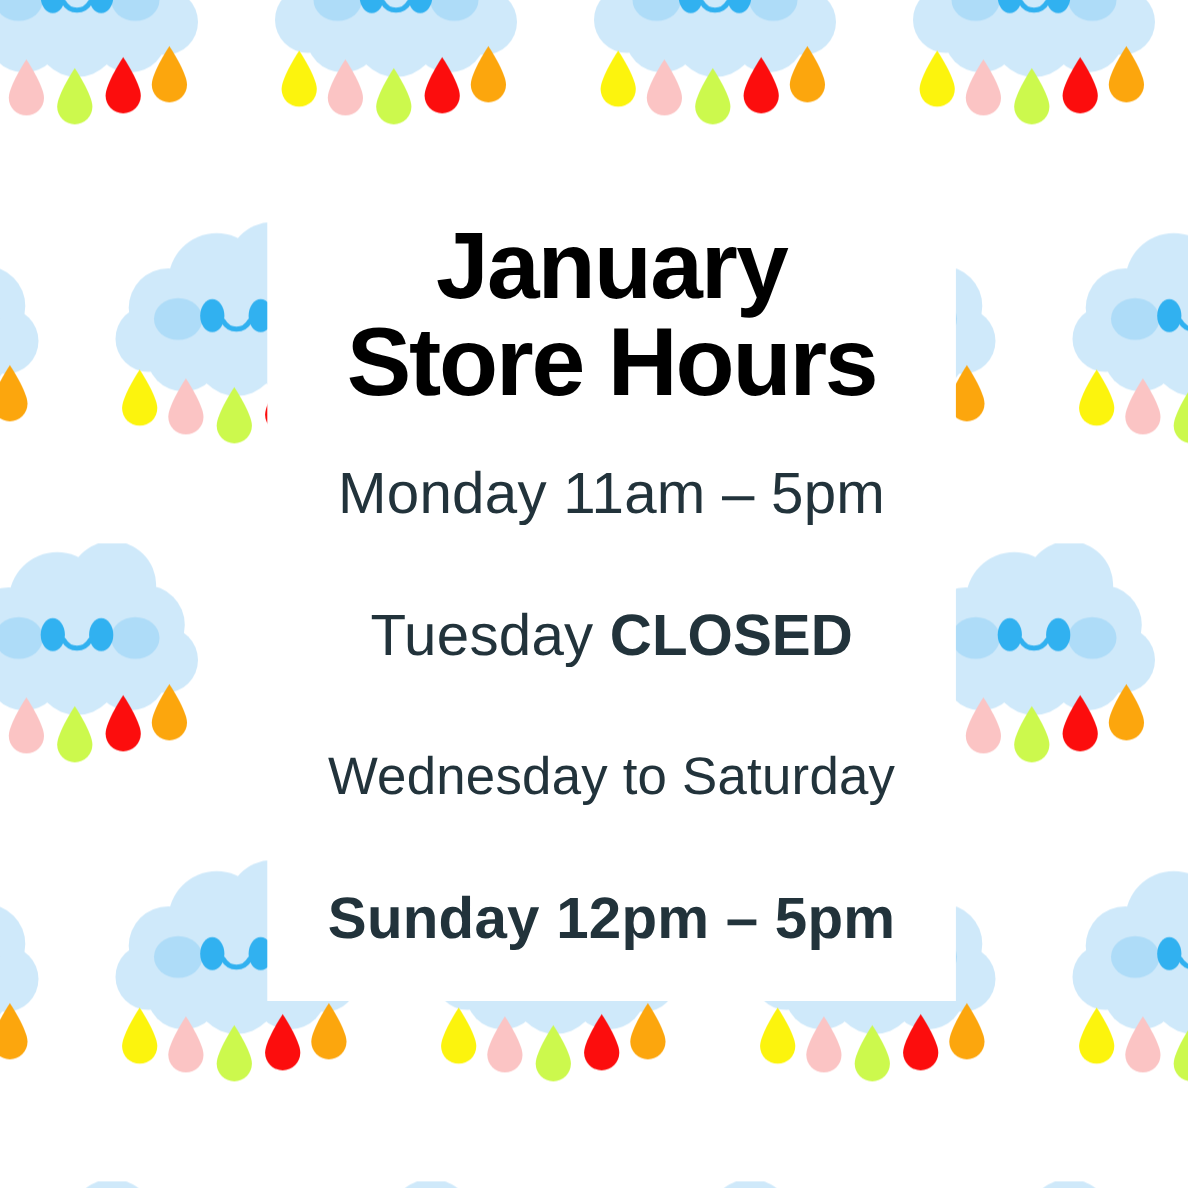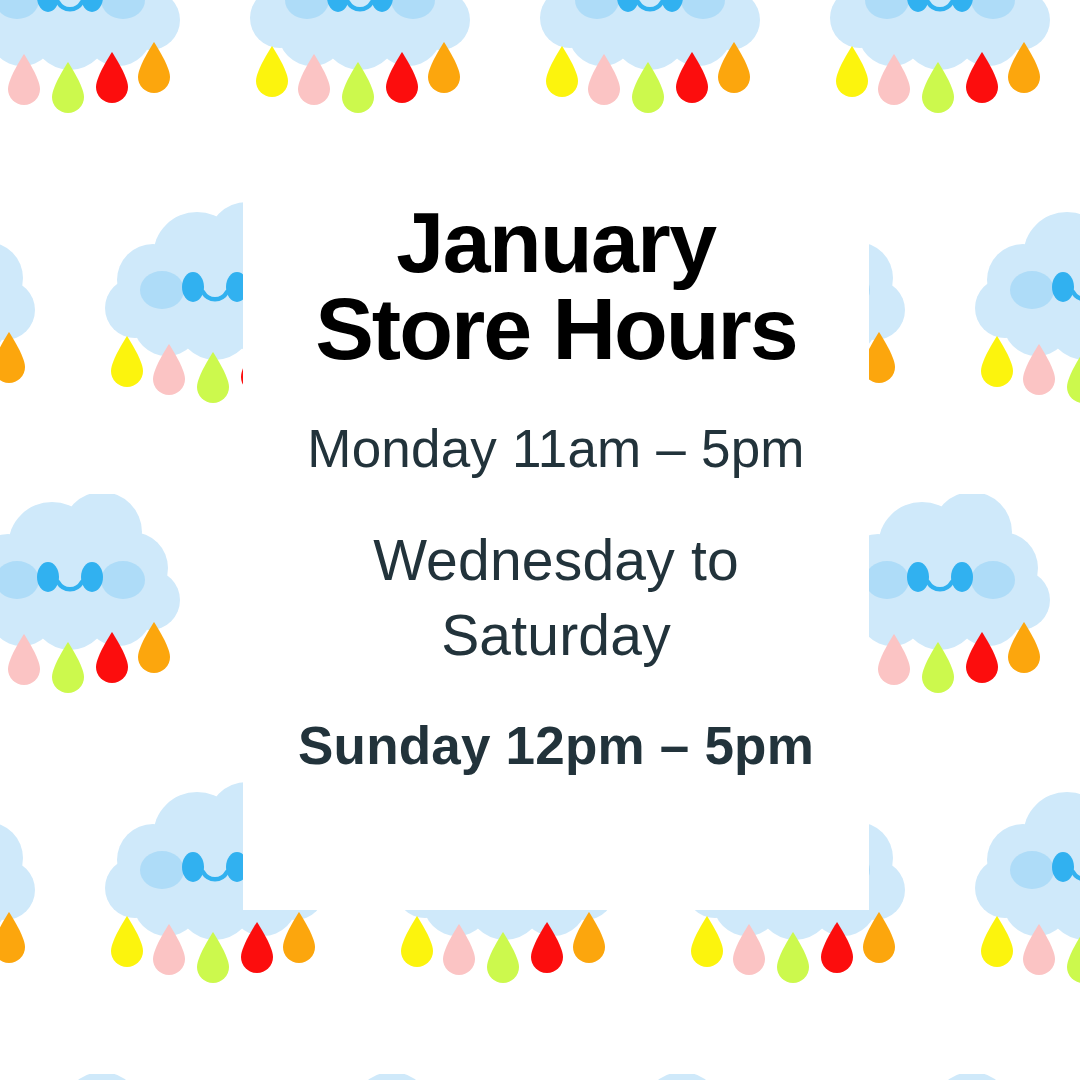--- a/index.html
+++ b/index.html
@@ -70,40 +70,41 @@
     font-size: 88px;
     letter-spacing: -2px;
   }
 
   #hours-list {
     width: 100%;
     margin-top: 46px;
     display: flex;
     flex-direction: column;
     align-items: flex-start;
+    gap: 24px;
   }
 
   .hours-row {
     width: 100%;
     text-align: center;
     color: #22333b;
     font-family: "Liberation Sans", sans-serif;
     font-weight: 300;
     font-size: 53px;
     line-height: 1.18;
     letter-spacing: 0.2px;
     white-space: nowrap;
     margin-bottom: 42px;
   }
   .hours-row:last-child { margin-bottom: 0; font-weight: bold; }
 
   .hours-row.two-line {
     white-space: normal;
     line-height: 1.32;
-    font-size: 57px;
+    font-size: 48px;
   }
   .hours-row.two-line .sub-line {
     display: block;
   }
   .hours-row .emph {
     font-weight: bold;
     letter-spacing: 0px;
   }
 </style>
 </head>
@@ -162,20 +163,23 @@
       <span class="title-line line1">January</span>
       <span class="title-line line2">Store Hours</span>
     </div>
 
     <div id="hours-list">
 
       <div class="hours-row">
         <span>Monday 11am – 5pm</span>
       </div>
 
+      <div class="hours-row">
+        <span>Tuesday </span><span class="emph">CLOSED</span>
+      </div>
 
       <div class="hours-row two-line">
         <span class="sub-line">Wednesday to Saturday</span>
       </div>
 
       <div class="hours-row">
         <span>Sunday 12pm – 5pm</span>
       </div>
 
     </div>

